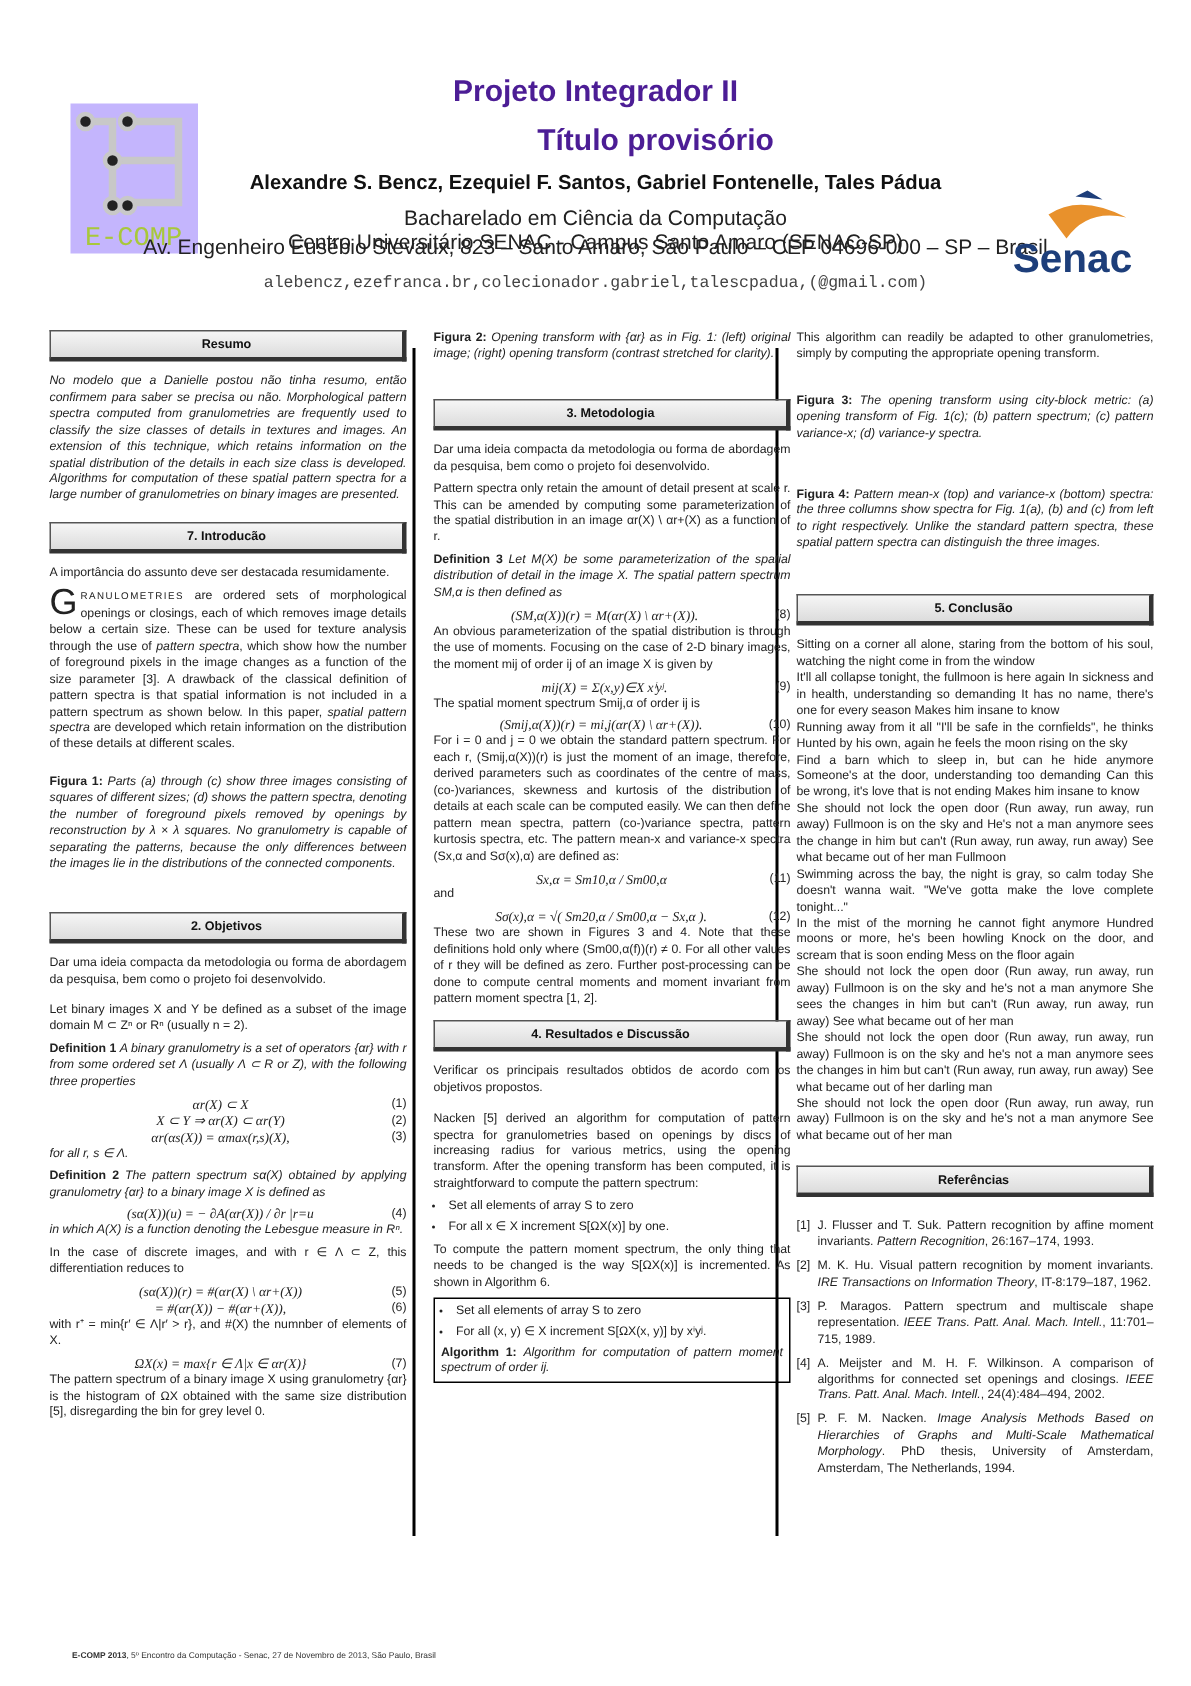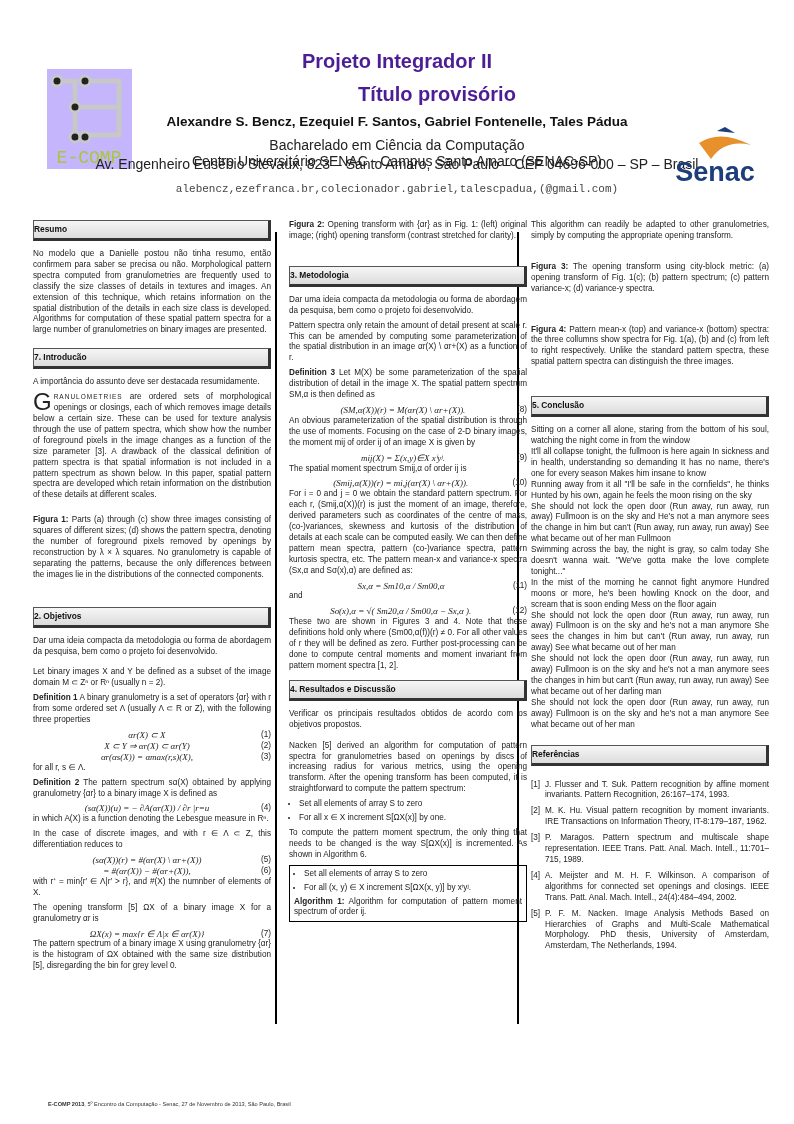--- a/index.html
+++ b/index.html
@@ -17,24 +17,24 @@
             font-family:Liberation Mono, monospace; font-size:11px; color:#444; }
   .ecomp { position:absolute; left:47px; top:39px; width:85px; height:100px; background:#c4b5fd; }
   .senac { position:absolute; left:665px; top:95px; width:100px; height:60px; }
 
   .col { position:absolute; top:220px; width:238px; font-size:8.2px; line-height:10.9px; color:#222; }
   .c1 { left:33px; } .c2 { left:289px; } .c3 { left:531px; }
   .divider { position:absolute; top:232px; width:2px; height:792px; background:#000; }
   .d1 { left:275px; } .d2 { left:517px; }
 
   .sec { margin:0 0 8px 0; border:1px solid #555; border-right:3px solid #333; border-bottom:3px solid #333;
-         background:linear-gradient(#f6f6f6,#dcdcdc); font-weight:bold;
+         background:linear-gradient(#f6f6f6,#dcdcdc); text-align:center; font-weight:bold;
          font-size:8.4px; height:17px; line-height:17px; color:#111; }
   p { margin:0 0 4px 0; text-align:justify; }
-  .it { }
+  .it { font-style:italic; }
   .b { font-weight:bold; }
   .cap { margin:0; text-align:justify; }
   .eq { display:flex; justify-content:space-between; margin:0 0; font-family:"Liberation Serif", serif; font-style:italic; font-size:9px; }
   .eq .n { font-family:"Liberation Sans", sans-serif; font-style:normal; font-size:8.2px; }
   .eq .e { flex:1; text-align:center; }
   ul { margin:2px 0 4px 0; padding-left:10px; }
   li { margin-bottom:3px; }
   .algo { border:1px solid #000; padding:3px 4px; margin:4px 0; }
   .ref { display:flex; margin-bottom:5px; }
   .ref .k { width:14px; flex:none; }
@@ -122,21 +122,20 @@
   <p>In the case of discrete images, and with r ∈ Λ ⊂ Z, this differentiation reduces to</p>
   <div class="eq">
       <span class="e">(sα(X))(r) = #(αr(X) \ αr+(X))</span>
       <span class="n">(5)</span>
     </div>
   <div class="eq">
       <span class="e">= #(αr(X)) − #(αr+(X)),</span>
       <span class="n">(6)</span>
     </div>
   <p>with r⁺ = min{r′ ∈ Λ|r′ &gt; r}, and #(X) the numnber of elements of X.</p>
-  <p>The opening transform [5] ΩX of a binary image X for a granulometry αr is</p>
   <div class="eq">
       <span class="e">ΩX(x) = max{r ∈ Λ|x ∈ αr(X)}</span>
       <span class="n">(7)</span>
     </div>
   <p>The pattern spectrum of a binary image X using granulometry {αr} is the histogram of ΩX obtained with the same size distribution [5], disregarding the bin for grey level 0.</p>
 </div>
 
 <div class="col c2">
   <p class="cap"><span class="b">Figura 2:</span> <span class="it">Opening transform with {αr} as in Fig. 1: (left) original image; (right) opening transform (contrast stretched for clarity).</span></p>
   <div style="height:24px"></div>
@@ -193,20 +192,21 @@
   <div style="height:16px"></div>
   <p class="cap"><span class="b">Figura 3:</span> <span class="it">The opening transform using city-block metric: (a) opening transform of Fig. 1(c); (b) pattern spectrum; (c) pattern variance-x; (d) variance-y spectra.</span></p>
   <div style="height:30px"></div>
   <p class="cap"><span class="b">Figura 4:</span> <span class="it">Pattern mean-x (top) and variance-x (bottom) spectra: the three collumns show spectra for Fig. 1(a), (b) and (c) from left to right respectively. Unlike the standard pattern spectra, these spatial pattern spectra can distinguish the three images.</span></p>
   <div style="height:28px"></div>
   <div class="sec">5. Conclusão</div>
   <div style="text-align:justify">
     <div>Sitting on a corner all alone, staring from the bottom of his soul, watching the night come in from the window</div>
     <div>It'll all collapse tonight, the fullmoon is here again In sickness and in health, understanding so demanding It has no name, there's one for every season Makes him insane to know</div>
     <div>Running away from it all "I'll be safe in the cornfields", he thinks Hunted by his own, again he feels the moon rising on the sky</div>
+    <div>Find a barn which to sleep in, but can he hide anymore Someone's at the door, understanding too demanding Can this be wrong, it's love that is not ending Makes him insane to know</div>
     <div>She should not lock the open door (Run away, run away, run away) Fullmoon is on the sky and He's not a man anymore sees the change in him but can't (Run away, run away, run away) See what became out of her man Fullmoon</div>
     <div>Swimming across the bay, the night is gray, so calm today She doesn't wanna wait. "We've gotta make the love complete tonight..."</div>
     <div>In the mist of the morning he cannot fight anymore Hundred moons or more, he's been howling Knock on the door, and scream that is soon ending Mess on the floor again</div>
     <div>She should not lock the open door (Run away, run away, run away) Fullmoon is on the sky and he's not a man anymore She sees the changes in him but can't (Run away, run away, run away) See what became out of her man</div>
     <div>She should not lock the open door (Run away, run away, run away) Fullmoon is on the sky and he's not a man anymore sees the changes in him but can't (Run away, run away, run away) See what became out of her darling man</div>
     <div>She should not lock the open door (Run away, run away, run away) Fullmoon is on the sky and he's not a man anymore See what became out of her man</div>
   </div>
   <div style="height:14px"></div>
   <div class="sec">Referências</div>
   <div style="height:6px"></div>

